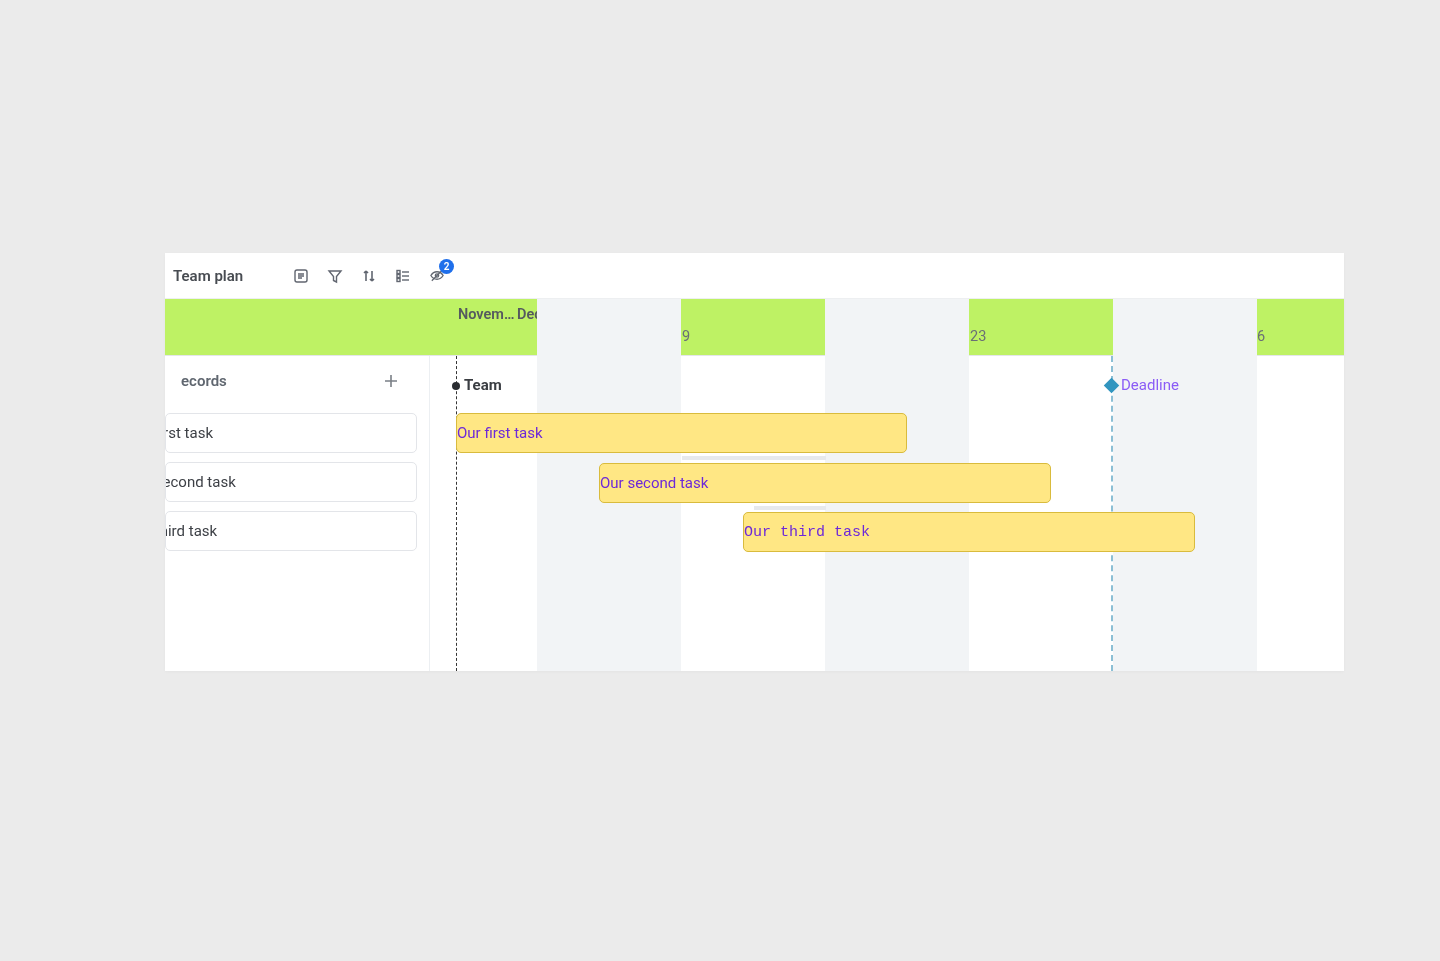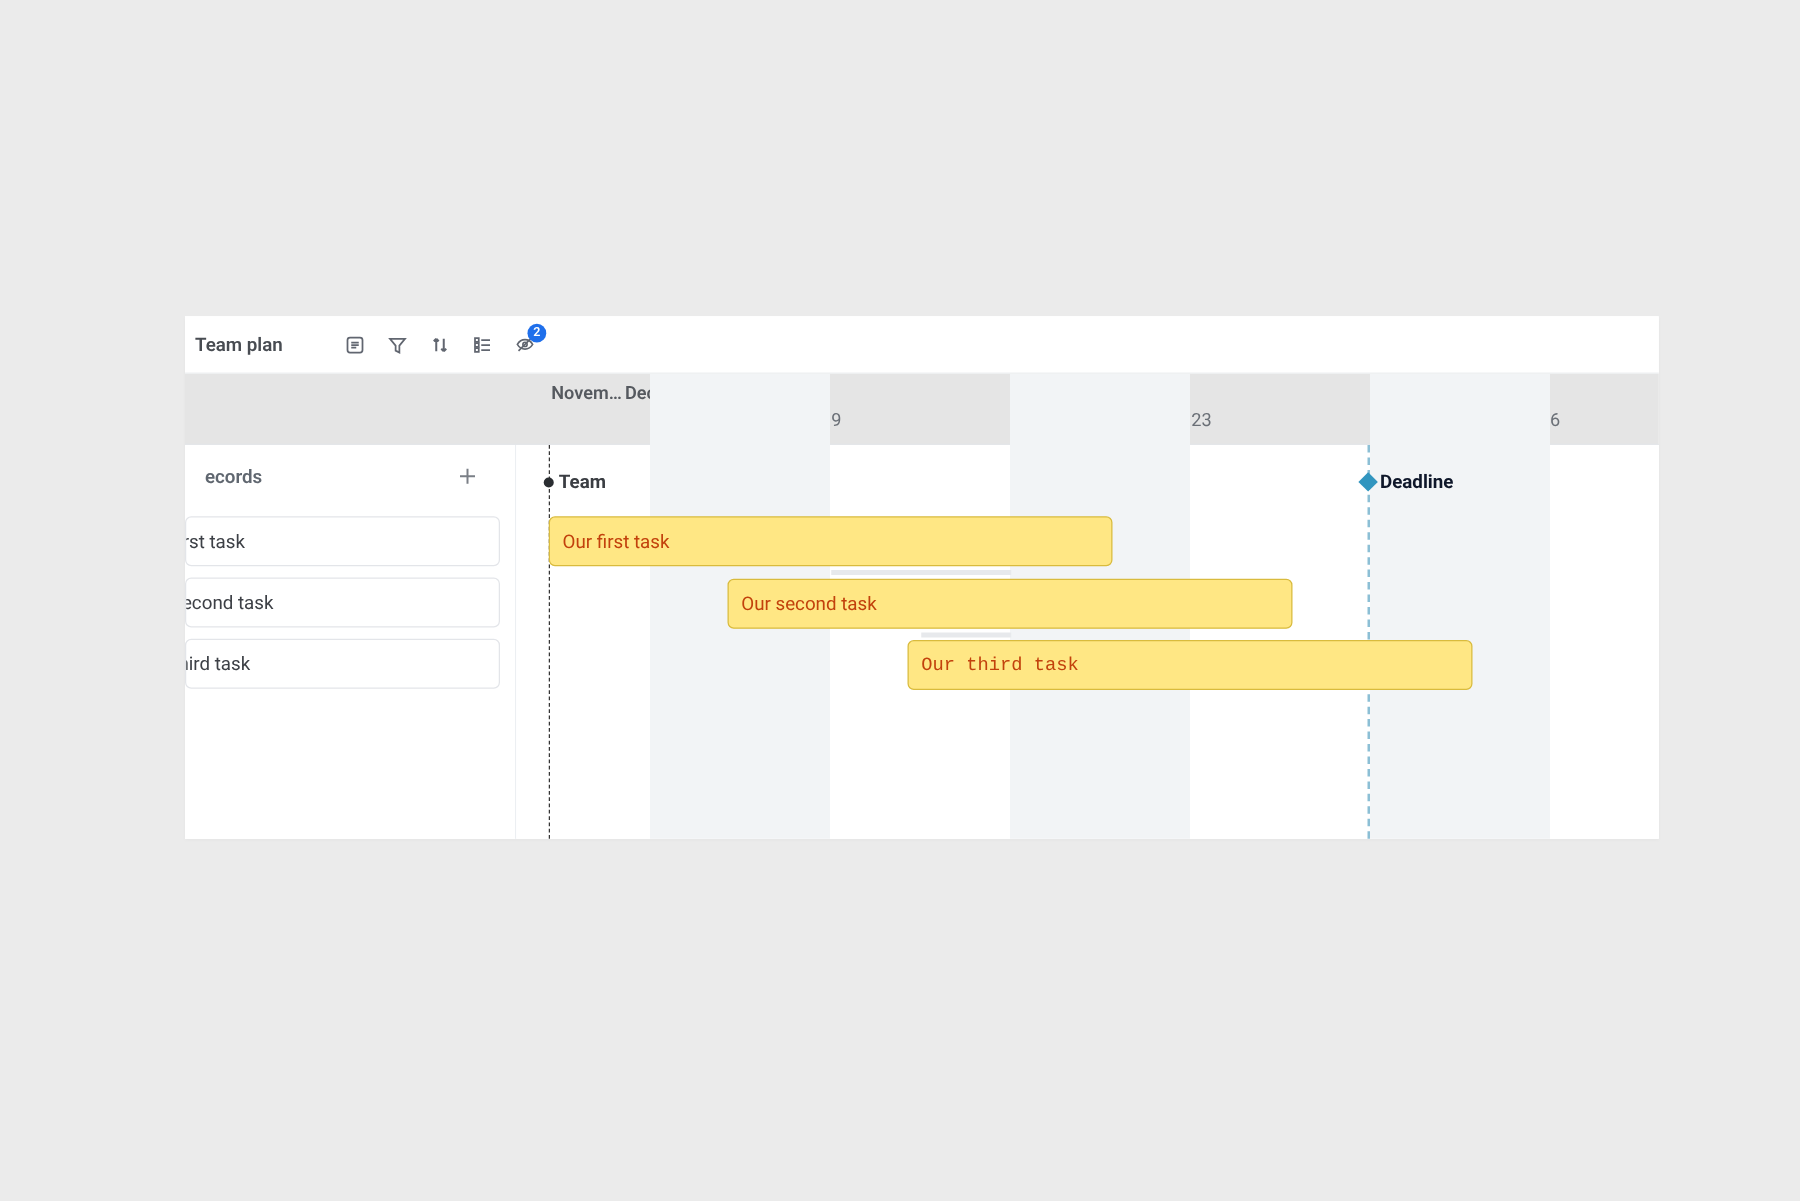--- a/index.html
+++ b/index.html
@@ -10,21 +10,21 @@
   body {
     font-family: -apple-system, BlinkMacSystemFont, "Segoe UI", Roboto, Helvetica, Arial, sans-serif;
     background: #ebebeb;
     width: 1440px;
     height: 961px;
     overflow: hidden;
     position: relative;
   }
   .canvas {
     position: absolute;
-    left: 148px;
+    left: 165px;
     top: 253px;
     width: 1179px;
     height: 418px;
     background: #ffffff;
     box-shadow: 0 1px 3px rgba(0,0,0,0.03);
   }
 
   
   .toolbar {
     position: relative;
@@ -74,21 +74,21 @@
     align-items: center;
     justify-content: center;
     padding: 0 3px;
   }
 
   
   .timeline-header {
     position: relative;
     height: 57px;
     width: 100%;
-    background: #e5e5e5;
+    background: #bef264;
     border-bottom: 1px solid #e4e6e9;
   }
   .month-label, .day-label {
     position: absolute;
     font-size: 14.5px;
     color: #55595f;
   }
   .month-label { top: 7px; font-weight: 600; }
   .day-label { top: 29px; font-weight: 400; color: #6a6f76; }
 
@@ -206,35 +206,34 @@
     width: 11px;
     height: 11px;
     transform: rotate(45deg);
     background: #3195bf;
   }
   .deadline-label {
     position: absolute;
     left: 691px;
     top: 20px;
     font-size: 15px;
-    font-weight: 700;
-    color: #0f172a;
+    font-weight: 400;
+    color: #8b5cf6;
   }
 
   .task-bar {
     position: absolute;
     height: 40px;
     background: #ffe784;
     border: 1px solid #d9bb3d;
     border-radius: 5px;
     display: flex;
     align-items: center;
-    padding-left: 10px;
-    font-size: 15px;
-    color: #c2410c;
+    font-size: 15px;
+    color: #6d28d9;
     cursor: pointer;
     white-space: nowrap;
   }
   .task-connector {
     position: absolute;
     height: 4px;
     background: #e7e9ec;
   }
 
 </style>

